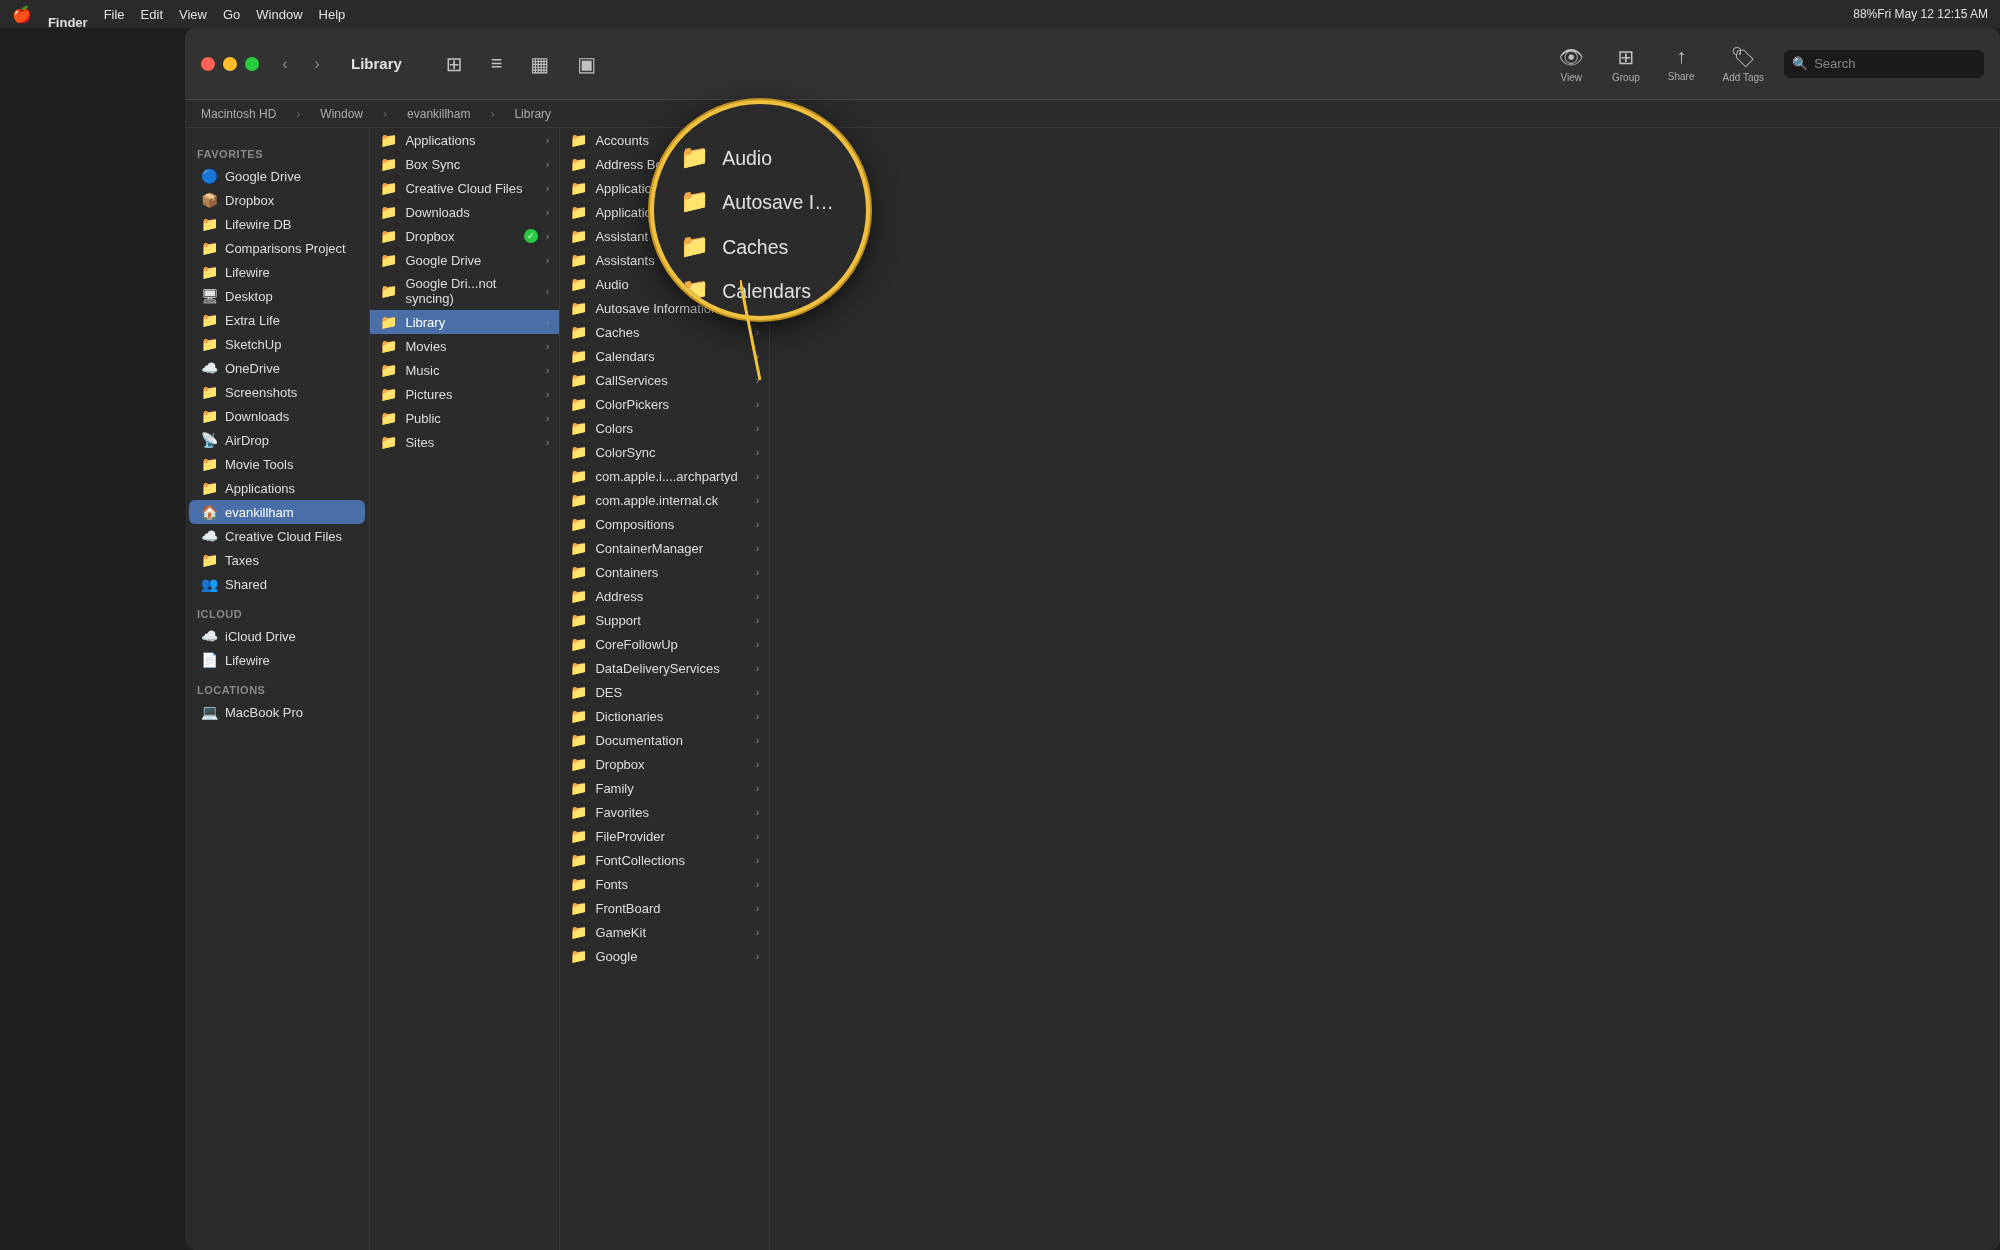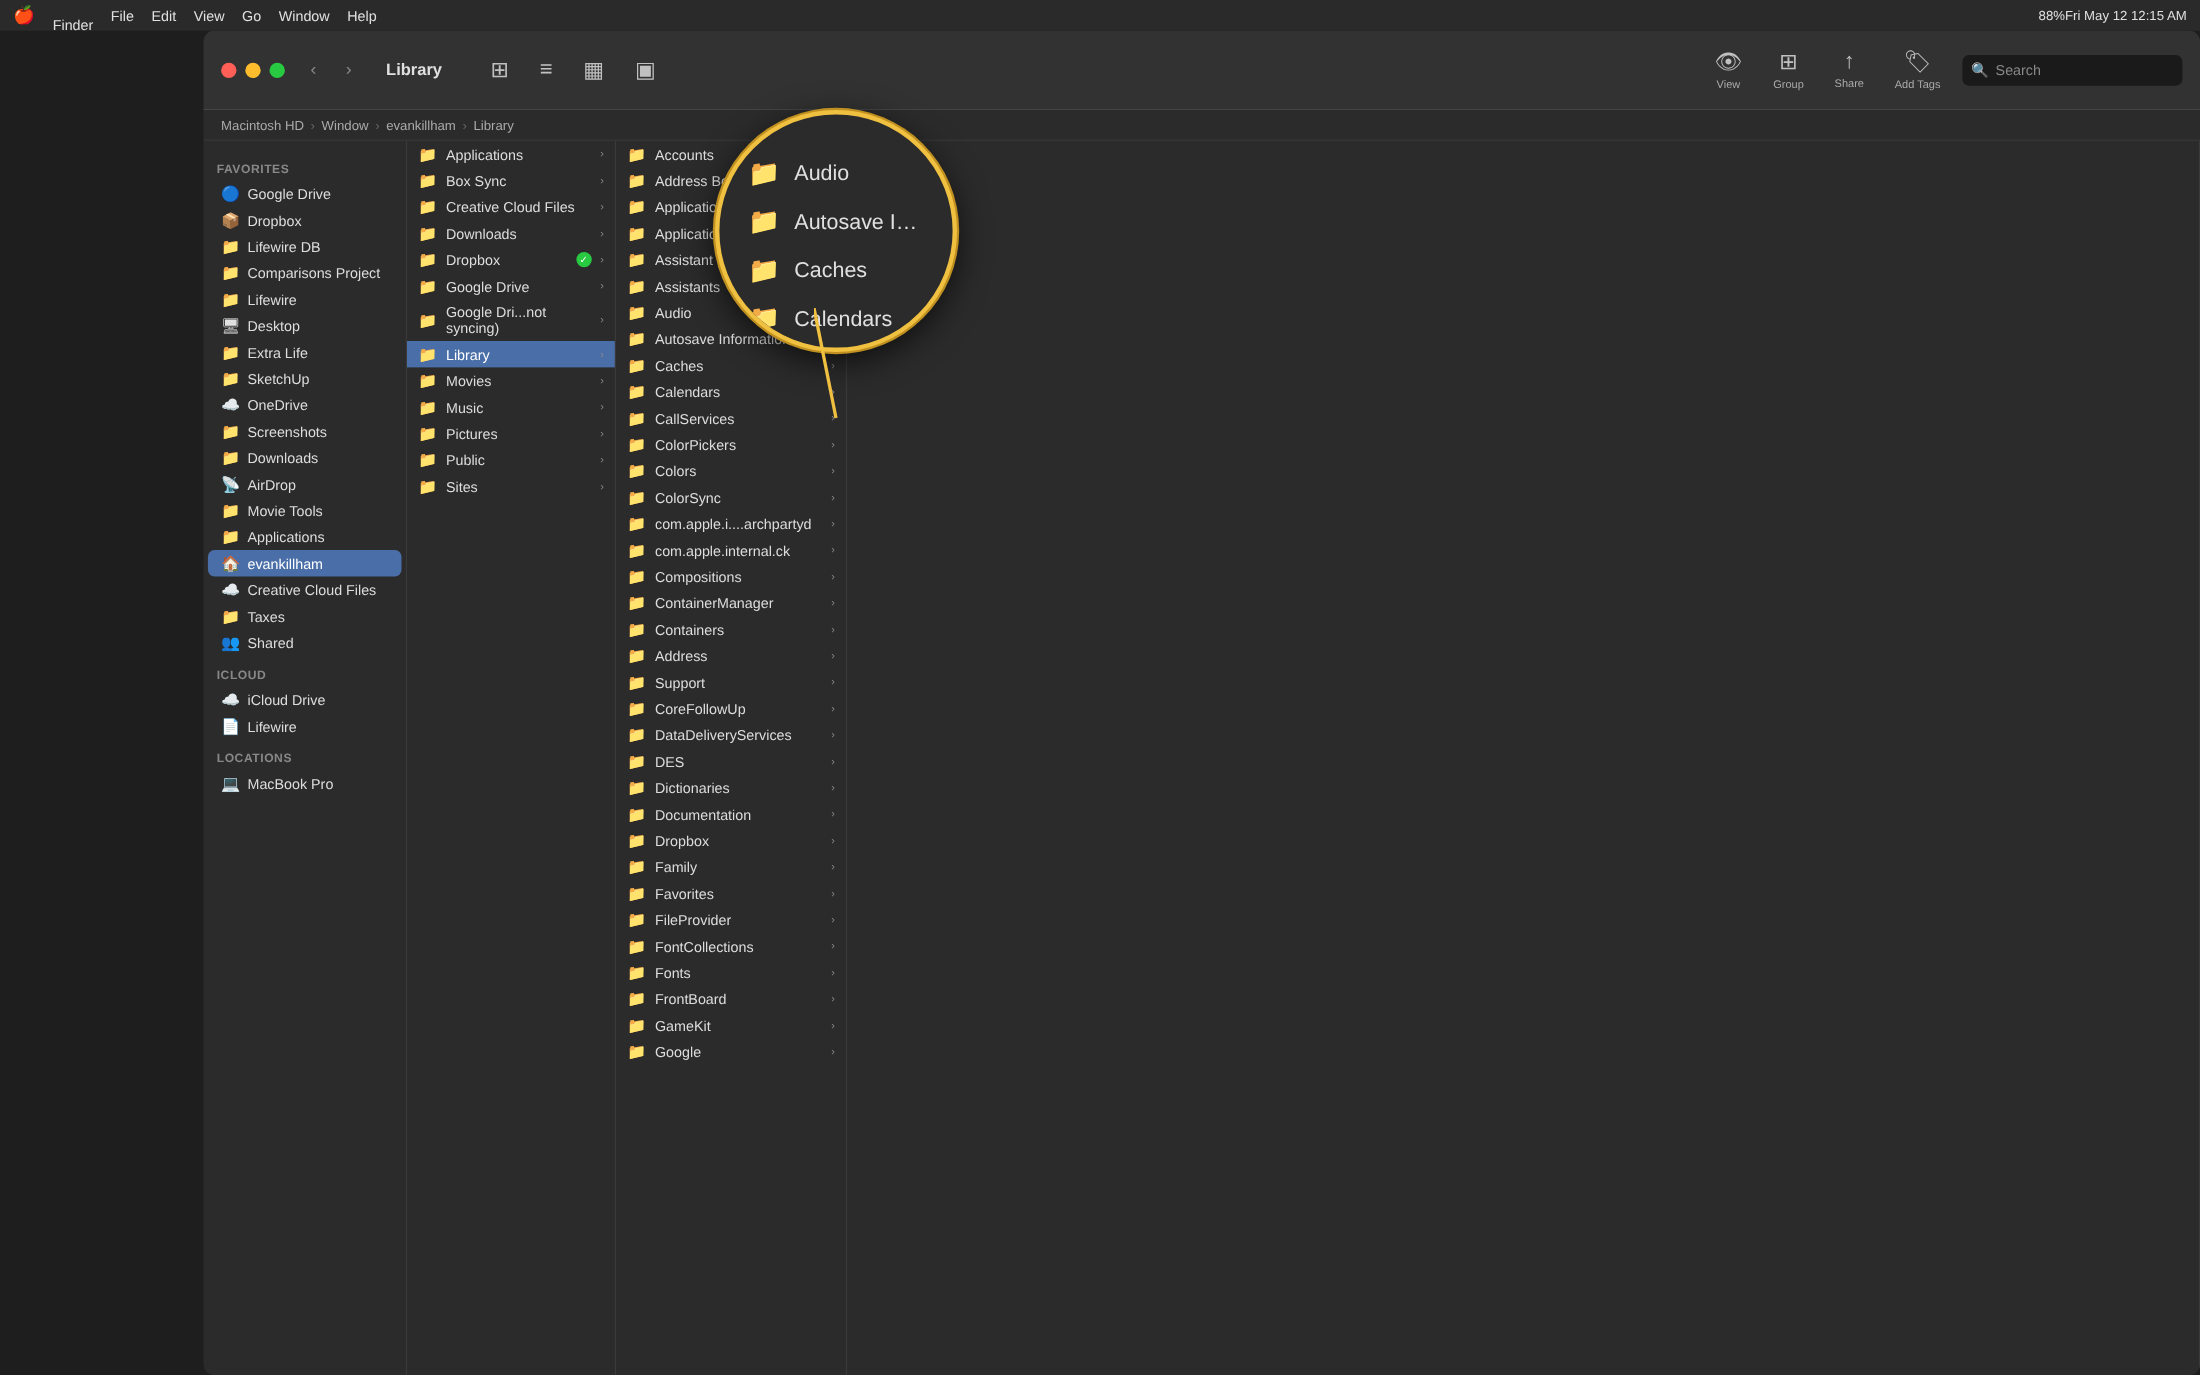--- a/index.html
+++ b/index.html
@@ -28,21 +28,21 @@
     .menubar-apple {
       font-size: 16px;
       color: #e0e0e0;
     }
     .menubar-item {
       font-size: 13px;
       color: #e0e0e0;
       cursor: default;
     }
     .menubar-item.bold {
-      font-weight: 400;
+      font-weight: 700;
       margin-top: 16px;
     }
     .menubar-right {
       margin-left: auto;
       display: flex;
       align-items: center;
       gap: 0;
       font-size: 12px;
     }
 
@@ -131,21 +131,21 @@
       font-size: 13px;
     }
 
     
     .breadcrumb-bar {
       height: 28px;
       background: #2b2b2b;
       display: flex;
       align-items: center;
       padding: 0 16px;
-      gap: 6px;
+      gap: 20px;
       border-bottom: 1px solid #3a3a3a;
       font-size: 12px;
       color: #aaa;
     }
     .breadcrumb-sep { color: #666; }
 
     
     .content {
       display: flex;
       flex: 1;

